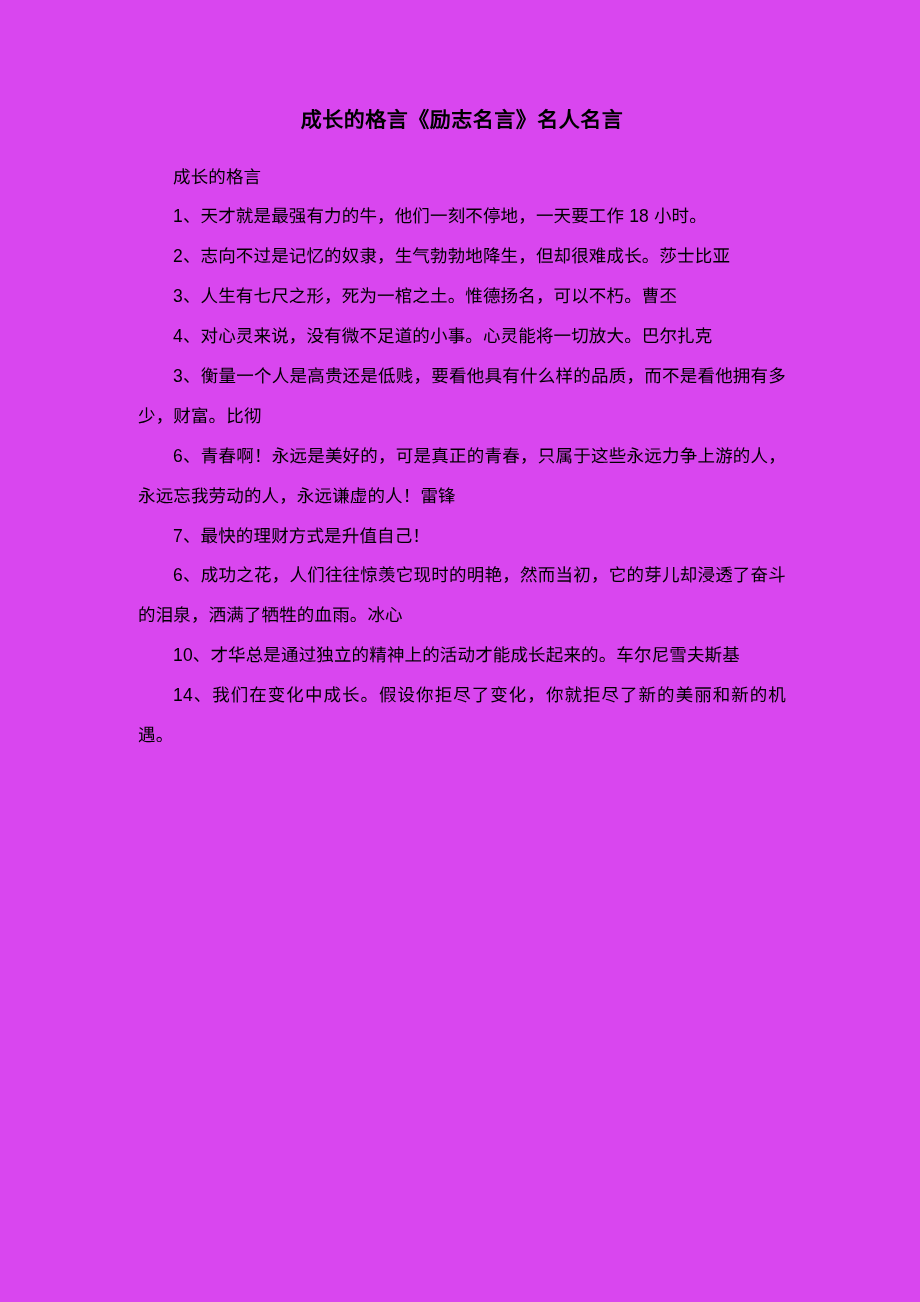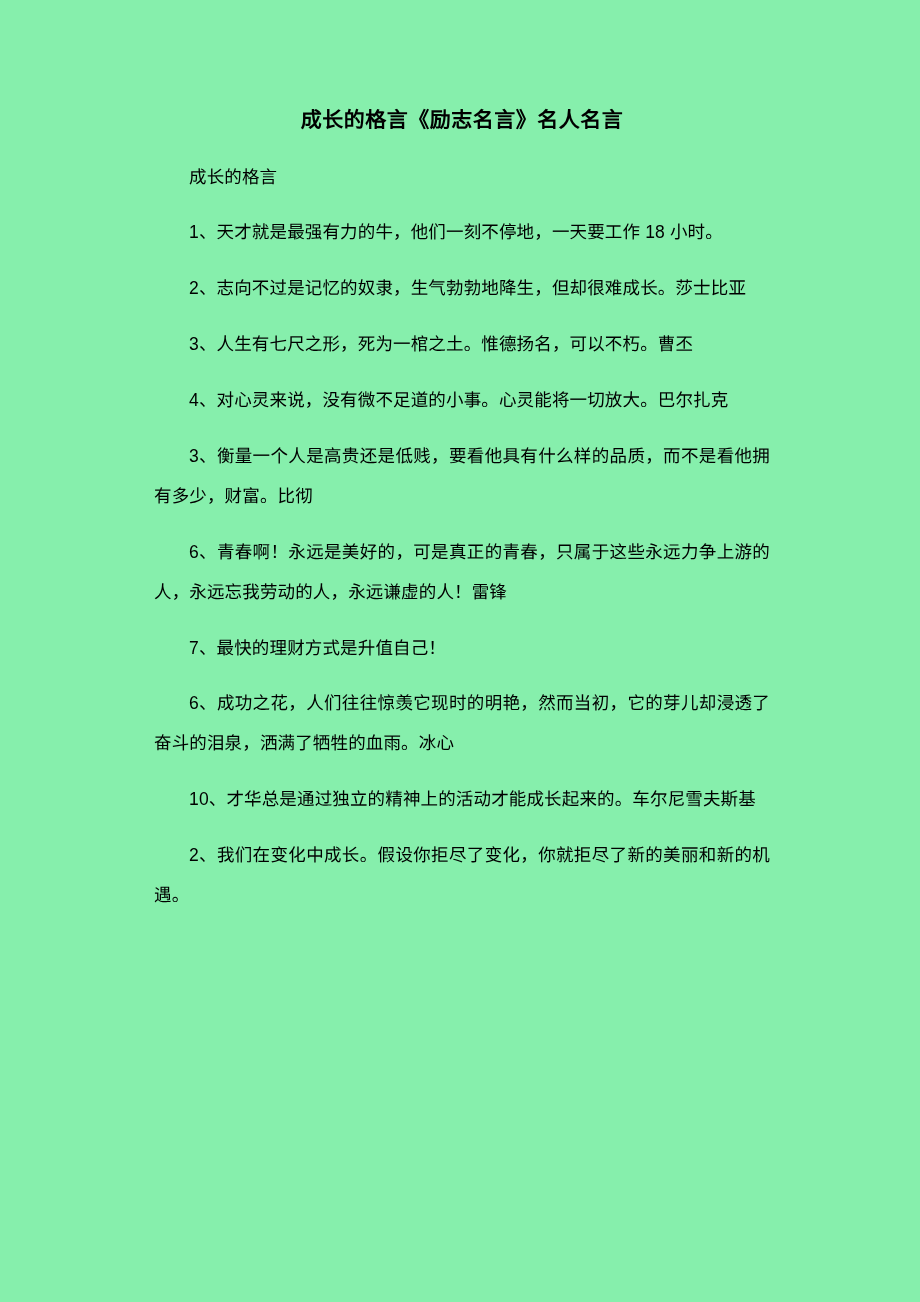--- a/index.html
+++ b/index.html
@@ -15,21 +15,21 @@
     font-family: "Liberation Sans", "DejaVu Sans", sans-serif;
     color: #000000;
     -webkit-font-smoothing: antialiased;
   }
   .page {
     position: relative;
     width: 920px;
     height: 1302px;
     box-sizing: border-box;
     padding: 6px;
-    background: #86efac;
+    background: #d946ef;
   }
   .doc-body {
     position: absolute;
     left: 138px;
     top: 104px;
     width: 648px;
   }
   .doc-title {
     font-size: 21px;
     font-weight: bold;
@@ -37,21 +37,21 @@
     line-height: 1.5;
     letter-spacing: 0.5px;
     margin: 0 0 22px 0;
     color: #000000;
   }
   .para {
     font-size: 17.5px;
     line-height: 2.28;
     text-align: justify;
     text-justify: inter-ideograph;
-    margin: 16px;
+    margin: 0;
     color: #000000;
     letter-spacing: 0.15px;
     word-break: break-all;
   }
   .para.indent {
     text-indent: 2em;
   }
   .para + .para {
     margin-top: 0;
   }
@@ -69,17 +69,17 @@
 
     <p class="para indent">1、天才就是最强有力的牛，他们一刻不停地，一天要工作 18 小时。</p>
     <p class="para indent">2、志向不过是记忆的奴隶，生气勃勃地降生，但却很难成长。莎士比亚</p>
     <p class="para indent">3、人生有七尺之形，死为一棺之土。惟德扬名，可以不朽。曹丕</p>
     <p class="para indent">4、对心灵来说，没有微不足道的小事。心灵能将一切放大。巴尔扎克</p>
     <p class="para indent">3、衡量一个人是高贵还是低贱，要看他具有什么样的品质，而不是看他拥有多少，财富。比彻</p>
     <p class="para indent">6、青春啊！永远是美好的，可是真正的青春，只属于这些永远力争上游的人，永远忘我劳动的人，永远谦虚的人！雷锋</p>
     <p class="para indent">7、最快的理财方式是升值自己！</p>
     <p class="para indent">6、成功之花，人们往往惊羡它现时的明艳，然而当初，它的芽儿却浸透了奋斗的泪泉，洒满了牺牲的血雨。冰心</p>
     <p class="para indent">10、才华总是通过独立的精神上的活动才能成长起来的。车尔尼雪夫斯基</p>
-    <p class="para indent">2、我们在变化中成长。假设你拒尽了变化，你就拒尽了新的美丽和新的机遇。</p>
+    <p class="para indent">14、我们在变化中成长。假设你拒尽了变化，你就拒尽了新的美丽和新的机遇。</p>
 
   </div>
 
 </div>
 
 </body></html>

